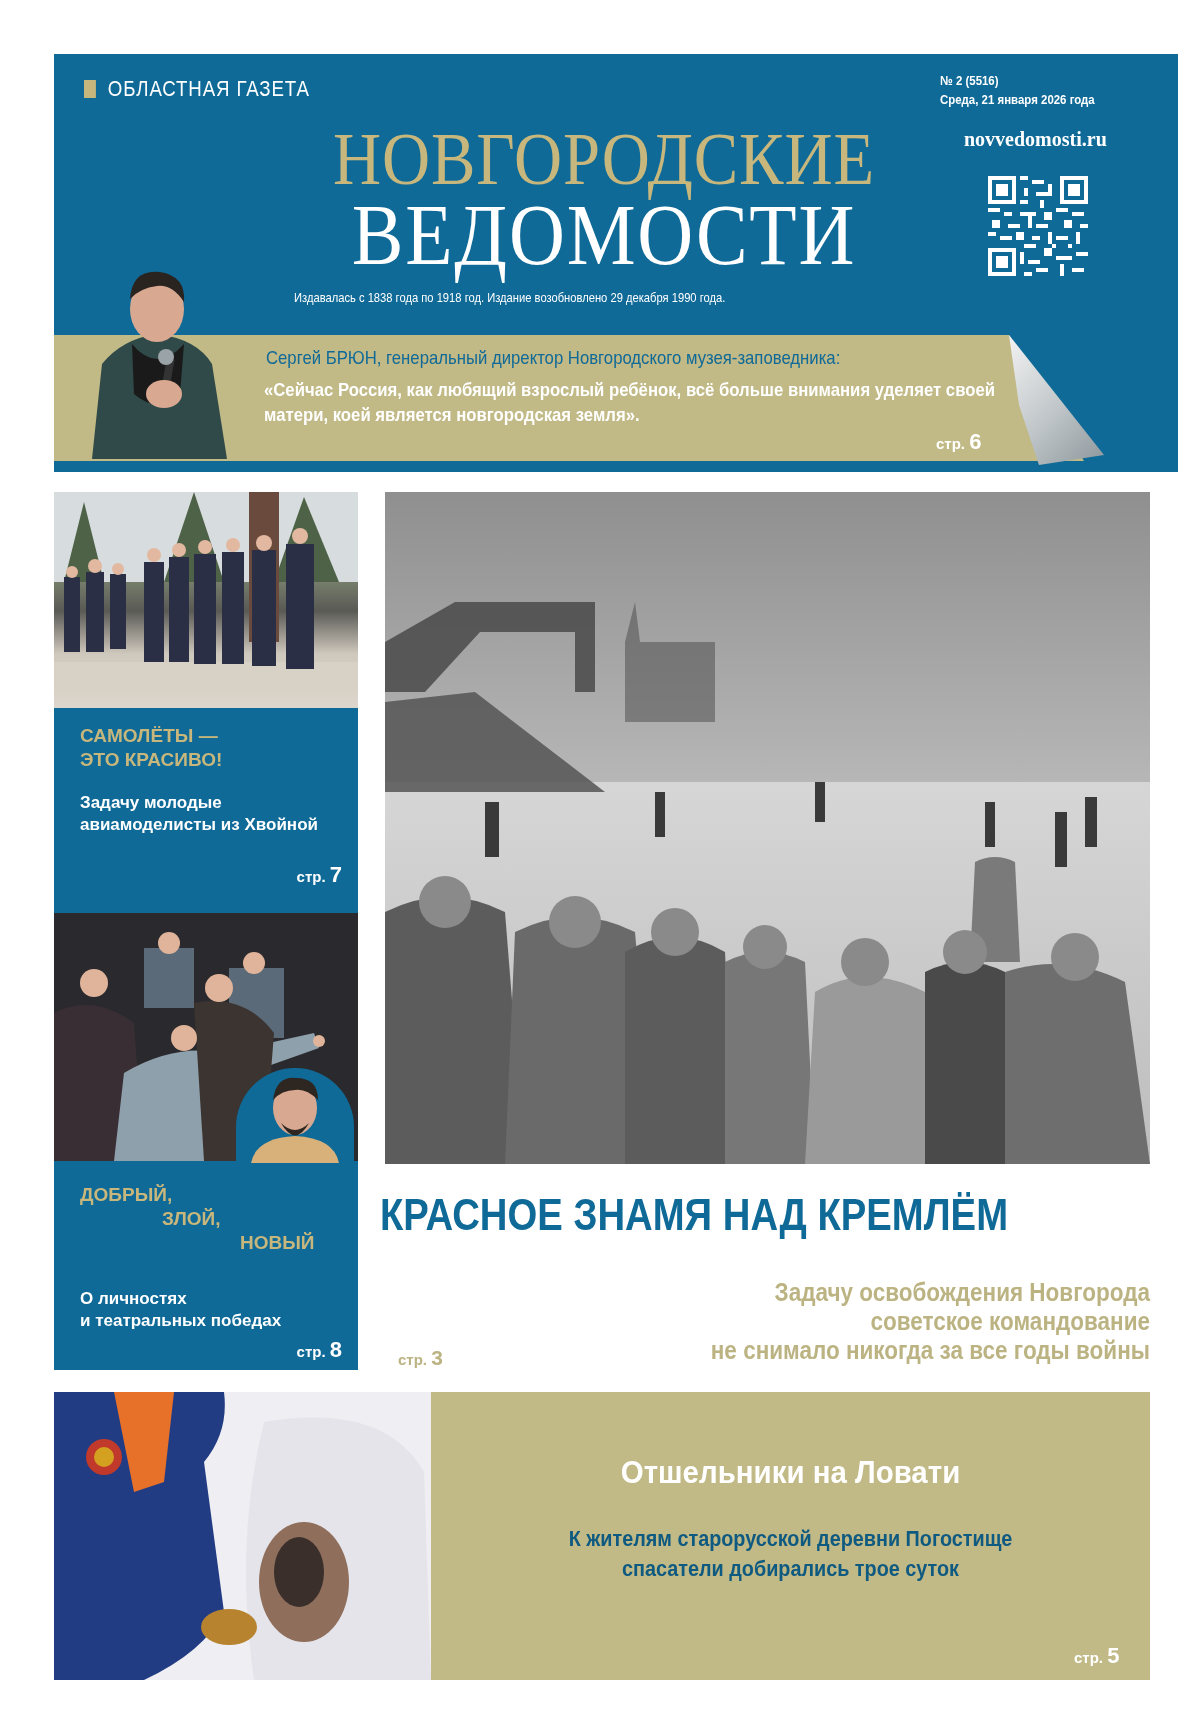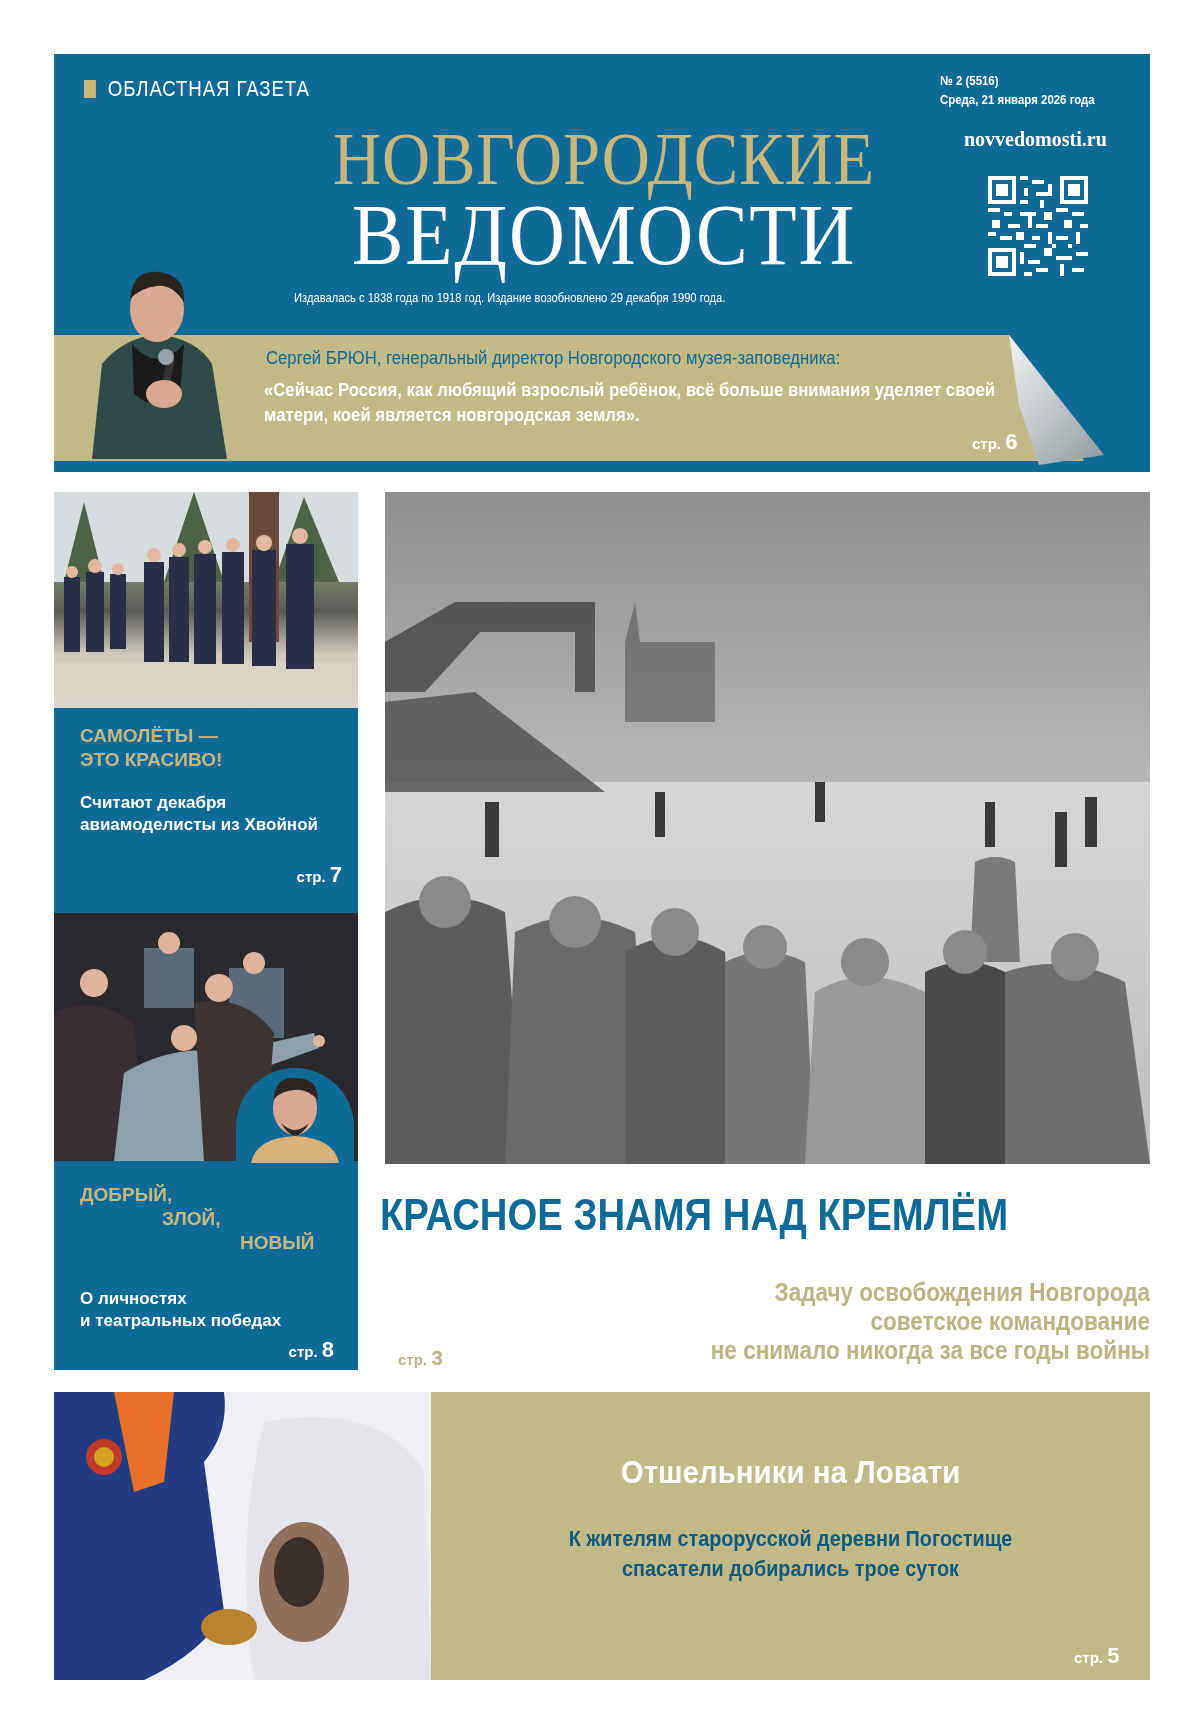--- a/index.html
+++ b/index.html
@@ -1,35 +1,35 @@
 <!DOCTYPE html>
 <html><head>
 <meta charset="utf-8">
 <style>
   html, body { margin:0; padding:0; }
   body { width:1200px; height:1724px; background:#ffffff; position:relative; overflow:hidden; font-family:"Liberation Sans", sans-serif; }
   .abs { position:absolute; }
   
-  .masthead { left:54px; top:54px; width:1096px; height:418px; background:#0f6a98; }
+  .masthead { left:54px; top:54px; width:1096px; height:418px; background:#0f6a98;padding-left:28px; }
   .kicker { left:30px; top:22px; color:#ffffff; font-family:"Liberation Sans Narrow","Liberation Sans", sans-serif; font-size:22px; letter-spacing:1px; display:flex; align-items:center; transform:scaleX(0.85); transform-origin:left; }
   .kicker-sq { width:14px; height:18px; background:#c8b77c; margin-right:14px; display:inline-block; }
   .issue { left:886px; top:17px; color:#ffffff; font-size:13px; font-weight:bold; line-height:19px; transform:scaleX(0.88); transform-origin:left; }
   .site { left:910px; top:74px; color:#ffffff; font-family:"Liberation Serif", serif; font-weight:bold; font-size:20px; }
   .qr { left:934px; top:122px; width:100px; height:100px; background:#ffffff; }
   .title1 { left:240px; top:68px; width:620px; text-align:center; color:#c8b77c; font-family:"Liberation Serif", serif; font-size:74px; line-height:74px; letter-spacing:1px; transform:scaleX(0.9); }
   .title2 { left:240px; top:138px; width:620px; text-align:center; color:#ffffff; font-family:"Liberation Serif", serif; font-size:86px; line-height:86px; letter-spacing:2px; transform:scaleX(0.9); }
   .since { left:240px; top:236px; width:660px; color:#ffffff; font-size:13px; white-space:nowrap; transform:scaleX(0.86); transform-origin:left; }
   .band { left:0; top:281px; width:984px; height:126px; }
   .band-bg { left:0; top:0; width:1030px; height:126px; background:#c1b986; clip-path:polygon(0 0, 955px 0, 1030px 126px, 0 126px); }
   .curl { left:955px; top:0; width:95px; height:130px; background:linear-gradient(135deg,#f3f3f3 0%,#bfc5c8 55%,#8d979c 100%); clip-path:polygon(0 0, 95px 120px, 30px 130px, 10px 70px); }
   .quote-who { left:212px; top:12px; color:#0f6a98; font-size:19px; white-space:nowrap; transform:scaleX(0.88); transform-origin:left; }
   .quote-text { left:210px; top:42px; width:780px; color:#ffffff; font-size:19px; font-weight:bold; line-height:25px; transform:scaleX(0.88); transform-origin:left; width:900px; }
   .pg { color:#ffffff; font-weight:bold; font-size:15px; }
   .pg b { font-size:22px; }
-  .band-pg { left:918px; top:94px; }
+  .band-pg { left:882px; top:94px; }
   .portrait { left:18px; top:200px; width:170px; height:205px; overflow:hidden; }
   
   .card { background:#0f6a98; }
   .card1 { left:54px; top:492px; width:304px; height:468px; }
   .card2 { left:54px; top:913px; width:304px; height:457px; }
   .photo-people { left:0; top:0; width:304px; height:216px; background:linear-gradient(180deg,#dfe4e6 0%,#8e9c7e 30%,#5a5a55 55%,#cfc8bd 75%,#ddd6cc 100%); }
   .photo-theatre { left:0; top:0; width:304px; height:248px; background:radial-gradient(ellipse at 50% 60%,#8a9aaa 0%,#5f6e7c 35%,#2a2a2e 80%); }
   .inset { left:182px; top:155px; width:118px; height:95px; border-radius:60px 60px 0 0; background:#0f6a98; overflow:hidden; }
   .card-head { color:#c8b77c; font-weight:bold; font-size:19px; line-height:24px; }
   .card-sub { color:#ffffff; font-weight:bold; font-size:17px; line-height:22px; }
@@ -172,21 +172,21 @@
           <circle cx="210" cy="51" r="8"></circle>
           <circle cx="246" cy="44" r="8"></circle>
         </g>
     </svg>
   </div>
   <div class="abs" style="left:26px;top:232px;">
     <div class="card-head">САМОЛЁТЫ —</div>
     <div class="card-head">ЭТО КРАСИВО!</div>
   </div>
   <div class="abs" style="left:26px;top:300px;">
-    <div class="card-sub">Считают декабря</div>
+    <div class="card-sub">Задачу молодые</div>
     <div class="card-sub">авиамоделисты из Хвойной</div>
   </div>
   <div class="abs pg" style="right:16px;top:370px;">
     <span>стр.</span> <b>7</b>
   </div>
 </div>
 
 <div class="abs card card2">
   <div class="abs photo-theatre">
     <svg width="304" height="248" viewBox="0 0 304 248">
@@ -218,21 +218,21 @@
   </div>
   <div class="abs" style="left:26px;top:270px;">
     <div class="card-head">ДОБРЫЙ,</div>
     <div class="card-head" style="padding-left:82px">ЗЛОЙ,</div>
     <div class="card-head" style="padding-left:160px">НОВЫЙ</div>
   </div>
   <div class="abs" style="left:26px;top:375px;">
     <div class="card-sub">О личностях</div>
     <div class="card-sub">и театральных победах</div>
   </div>
-  <div class="abs pg" style="right:24px;top:424px;">
+  <div class="abs pg" style="right:16px;top:424px;">
     <span>стр.</span> <b>8</b>
   </div>
 </div>
 
 <div class="abs mainphoto">
   <svg width="765" height="672" viewBox="0 0 765 672">
     <defs>
       <linearGradient id="sky" x1="0" y1="0" x2="0" y2="1">
           <stop offset="0" stop-color="#8f8f8f"></stop>
           <stop offset="1" stop-color="#b8b8b8"></stop>

